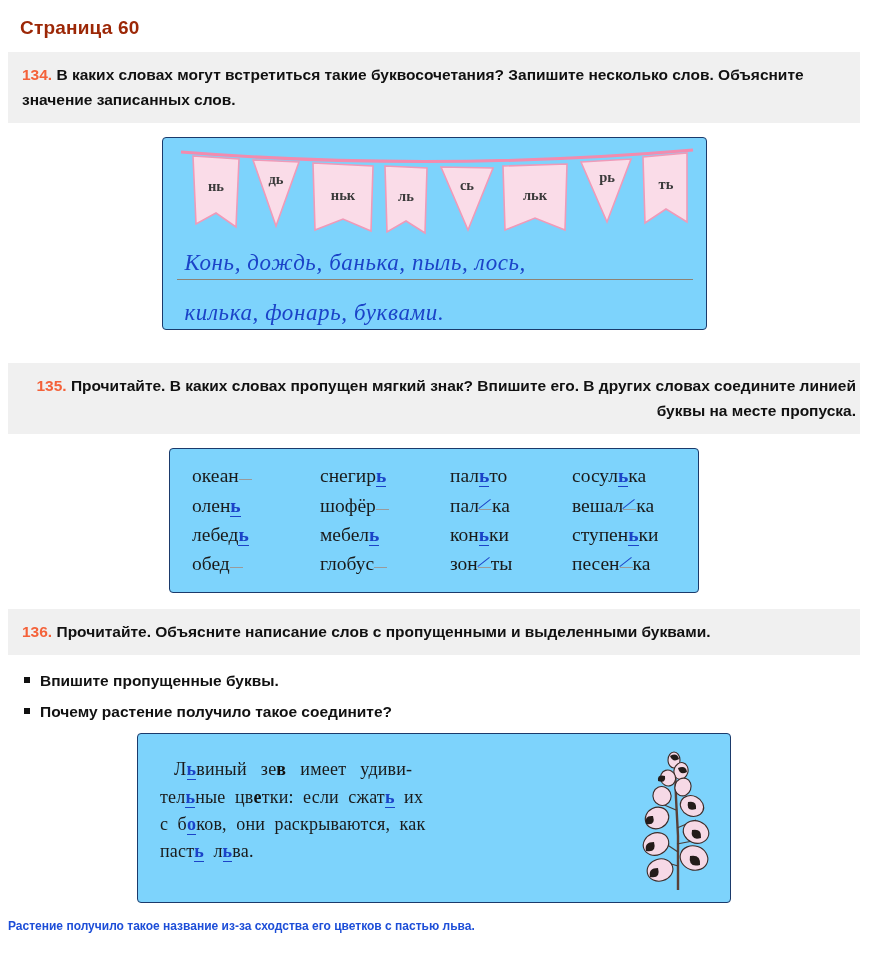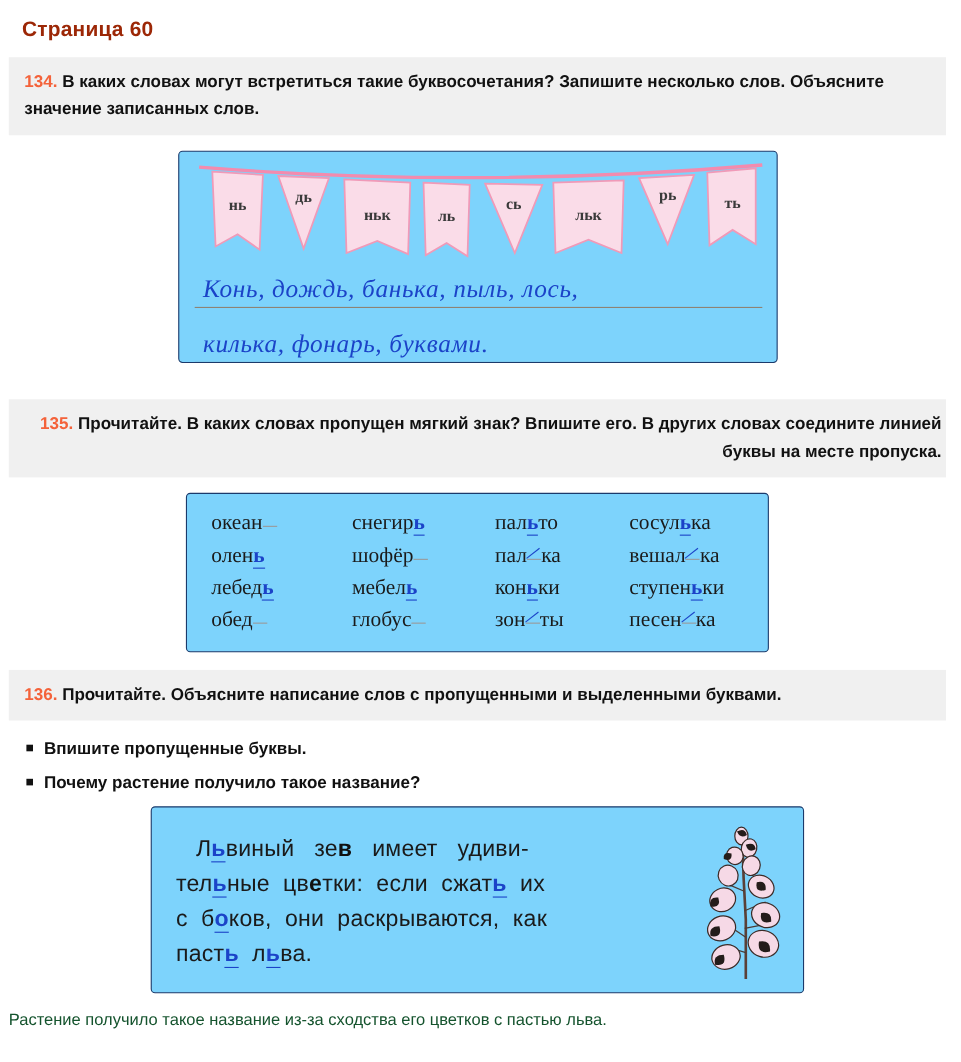--- a/index.html
+++ b/index.html
@@ -183,44 +183,44 @@
     height: 170px;
     position: relative;
     box-sizing: border-box;
     overflow: hidden;
   }
   .read-text {
     position: absolute;
     left: 22px;
     top: 22px;
     width: 440px;
-    font-family: Liberation Sans, sans-serif;
-    font-size: 21px;
+    font-family: Liberation Serif, serif;
+    font-size: 18px;
     line-height: 1.52;
     color: #1a1a1a;
     letter-spacing: 0.2px;
   }
   .read-text .ln { display: block; white-space: nowrap; }
   .emph {
     font-weight: bold;
     color: #111111;
   }
   .flower {
     position: absolute;
     right: 8px;
     top: 6px;
     width: 88px;
     height: 158px;
   }
 
   
   .answer-line {
-    font-size: 15px;
-    font-weight: normal;
-    color: #14532d;
+    font-size: 12px;
+    font-weight: bold;
+    color: #1d4ed8;
     padding: 16px 0 0 8px;
   }
 </style>
 </head>
 <body>
 
 <div class="page">
 
   <div class="page-title">Страница 60</div>
 
@@ -298,21 +298,21 @@
     </div>
   </div>
 
   <div class="task-band" style="margin-top:16px;">
     <span class="task-num">136.</span>
     <span>Прочитайте. Объясните написание слов с пропущенными и выделенными буквами.</span>
   </div>
 
   <ul class="bullets">
     <li>Впишите пропущенные буквы.</li>
-    <li>Почему растение получило такое название?</li>
+    <li>Почему растение получило такое соедините?</li>
   </ul>
 
   <div class="figure-wrap" style="margin-top:4px;">
     <div class="frame read-box">
 
       <div class="read-text">
         <span class="ln">&nbsp;&nbsp;&nbsp;Л<span class="soft">ь</span>виный&nbsp;&nbsp;&nbsp;зе<span class="emph">в</span>&nbsp;&nbsp;&nbsp;имеет&nbsp;&nbsp;&nbsp;удиви-</span>
         <span class="ln">тел<span class="soft">ь</span>ные&nbsp;&nbsp;цв<span class="emph">е</span>тки:&nbsp;&nbsp;если&nbsp;&nbsp;сжат<span class="soft">ь</span>&nbsp;&nbsp;их</span>
         <span class="ln">с&nbsp;&nbsp;б<span class="soft">о</span>ков,&nbsp;&nbsp;они&nbsp;&nbsp;раскрываются,&nbsp;&nbsp;как</span>
         <span class="ln">паст<span class="soft">ь</span>&nbsp;&nbsp;л<span class="soft">ь</span>ва.</span>

